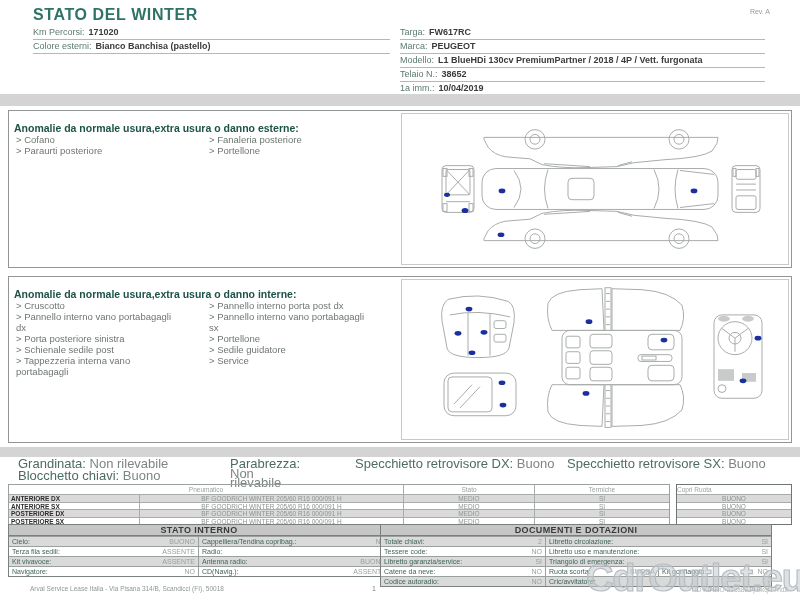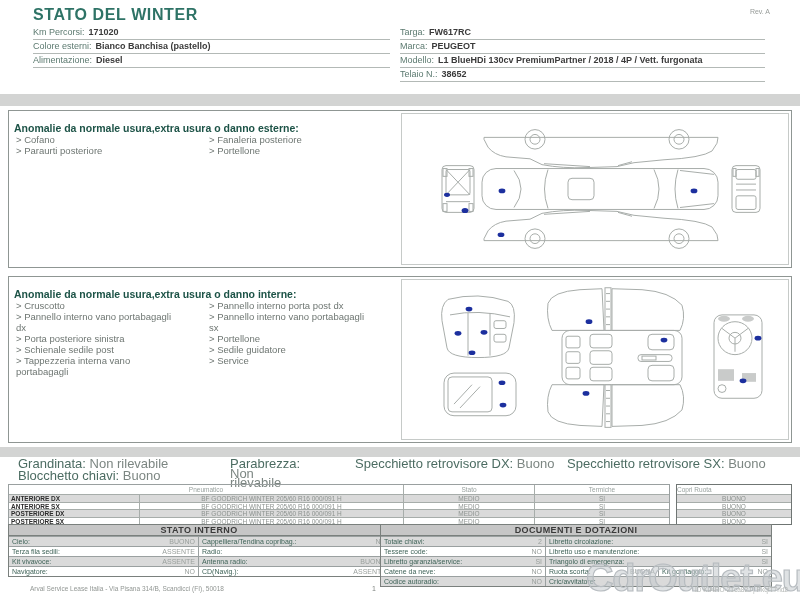--- a/index.html
+++ b/index.html
@@ -85,42 +85,42 @@
 
 <div class="hfields-left">
   <div class="hfield">
     <span class="flabel">Km Percorsi:</span>
     <span class="fvalue">171020</span>
   </div>
   <div class="hfield">
     <span class="flabel">Colore esterni:</span>
     <span class="fvalue">Bianco Banchisa (pastello)</span>
   </div>
-  <div class="hfield">
-    <span class="flabel">Alimentazione:</span>
-    <span class="fvalue">Diesel</span>
-  </div>
 </div>
 
 <div class="hfields-right">
   <div class="hfield">
     <span class="flabel">Targa:</span>
     <span class="fvalue">FW617RC</span>
   </div>
   <div class="hfield">
     <span class="flabel">Marca:</span>
     <span class="fvalue">PEUGEOT</span>
   </div>
   <div class="hfield">
     <span class="flabel">Modello:</span>
     <span class="fvalue">L1 BlueHDi 130cv PremiumPartner / 2018 / 4P / Vett. furgonata</span>
   </div>
   <div class="hfield">
     <span class="flabel">Telaio N.:</span>
     <span class="fvalue">38652</span>
+  </div>
+  <div class="hfield">
+    <span class="flabel">1a imm.:</span>
+    <span class="fvalue">10/04/2019</span>
   </div>
 </div>
 
 <div class="bar bar1"></div>
 
 <div class="panel panel1">
   <div class="panel-header">Anomalie da normale usura,extra usura o danno esterne:</div>
   <div class="anom-col anom-col1">
     <div class="anom-item">Cofano</div>
     <div class="anom-item">Paraurti posteriore</div>

